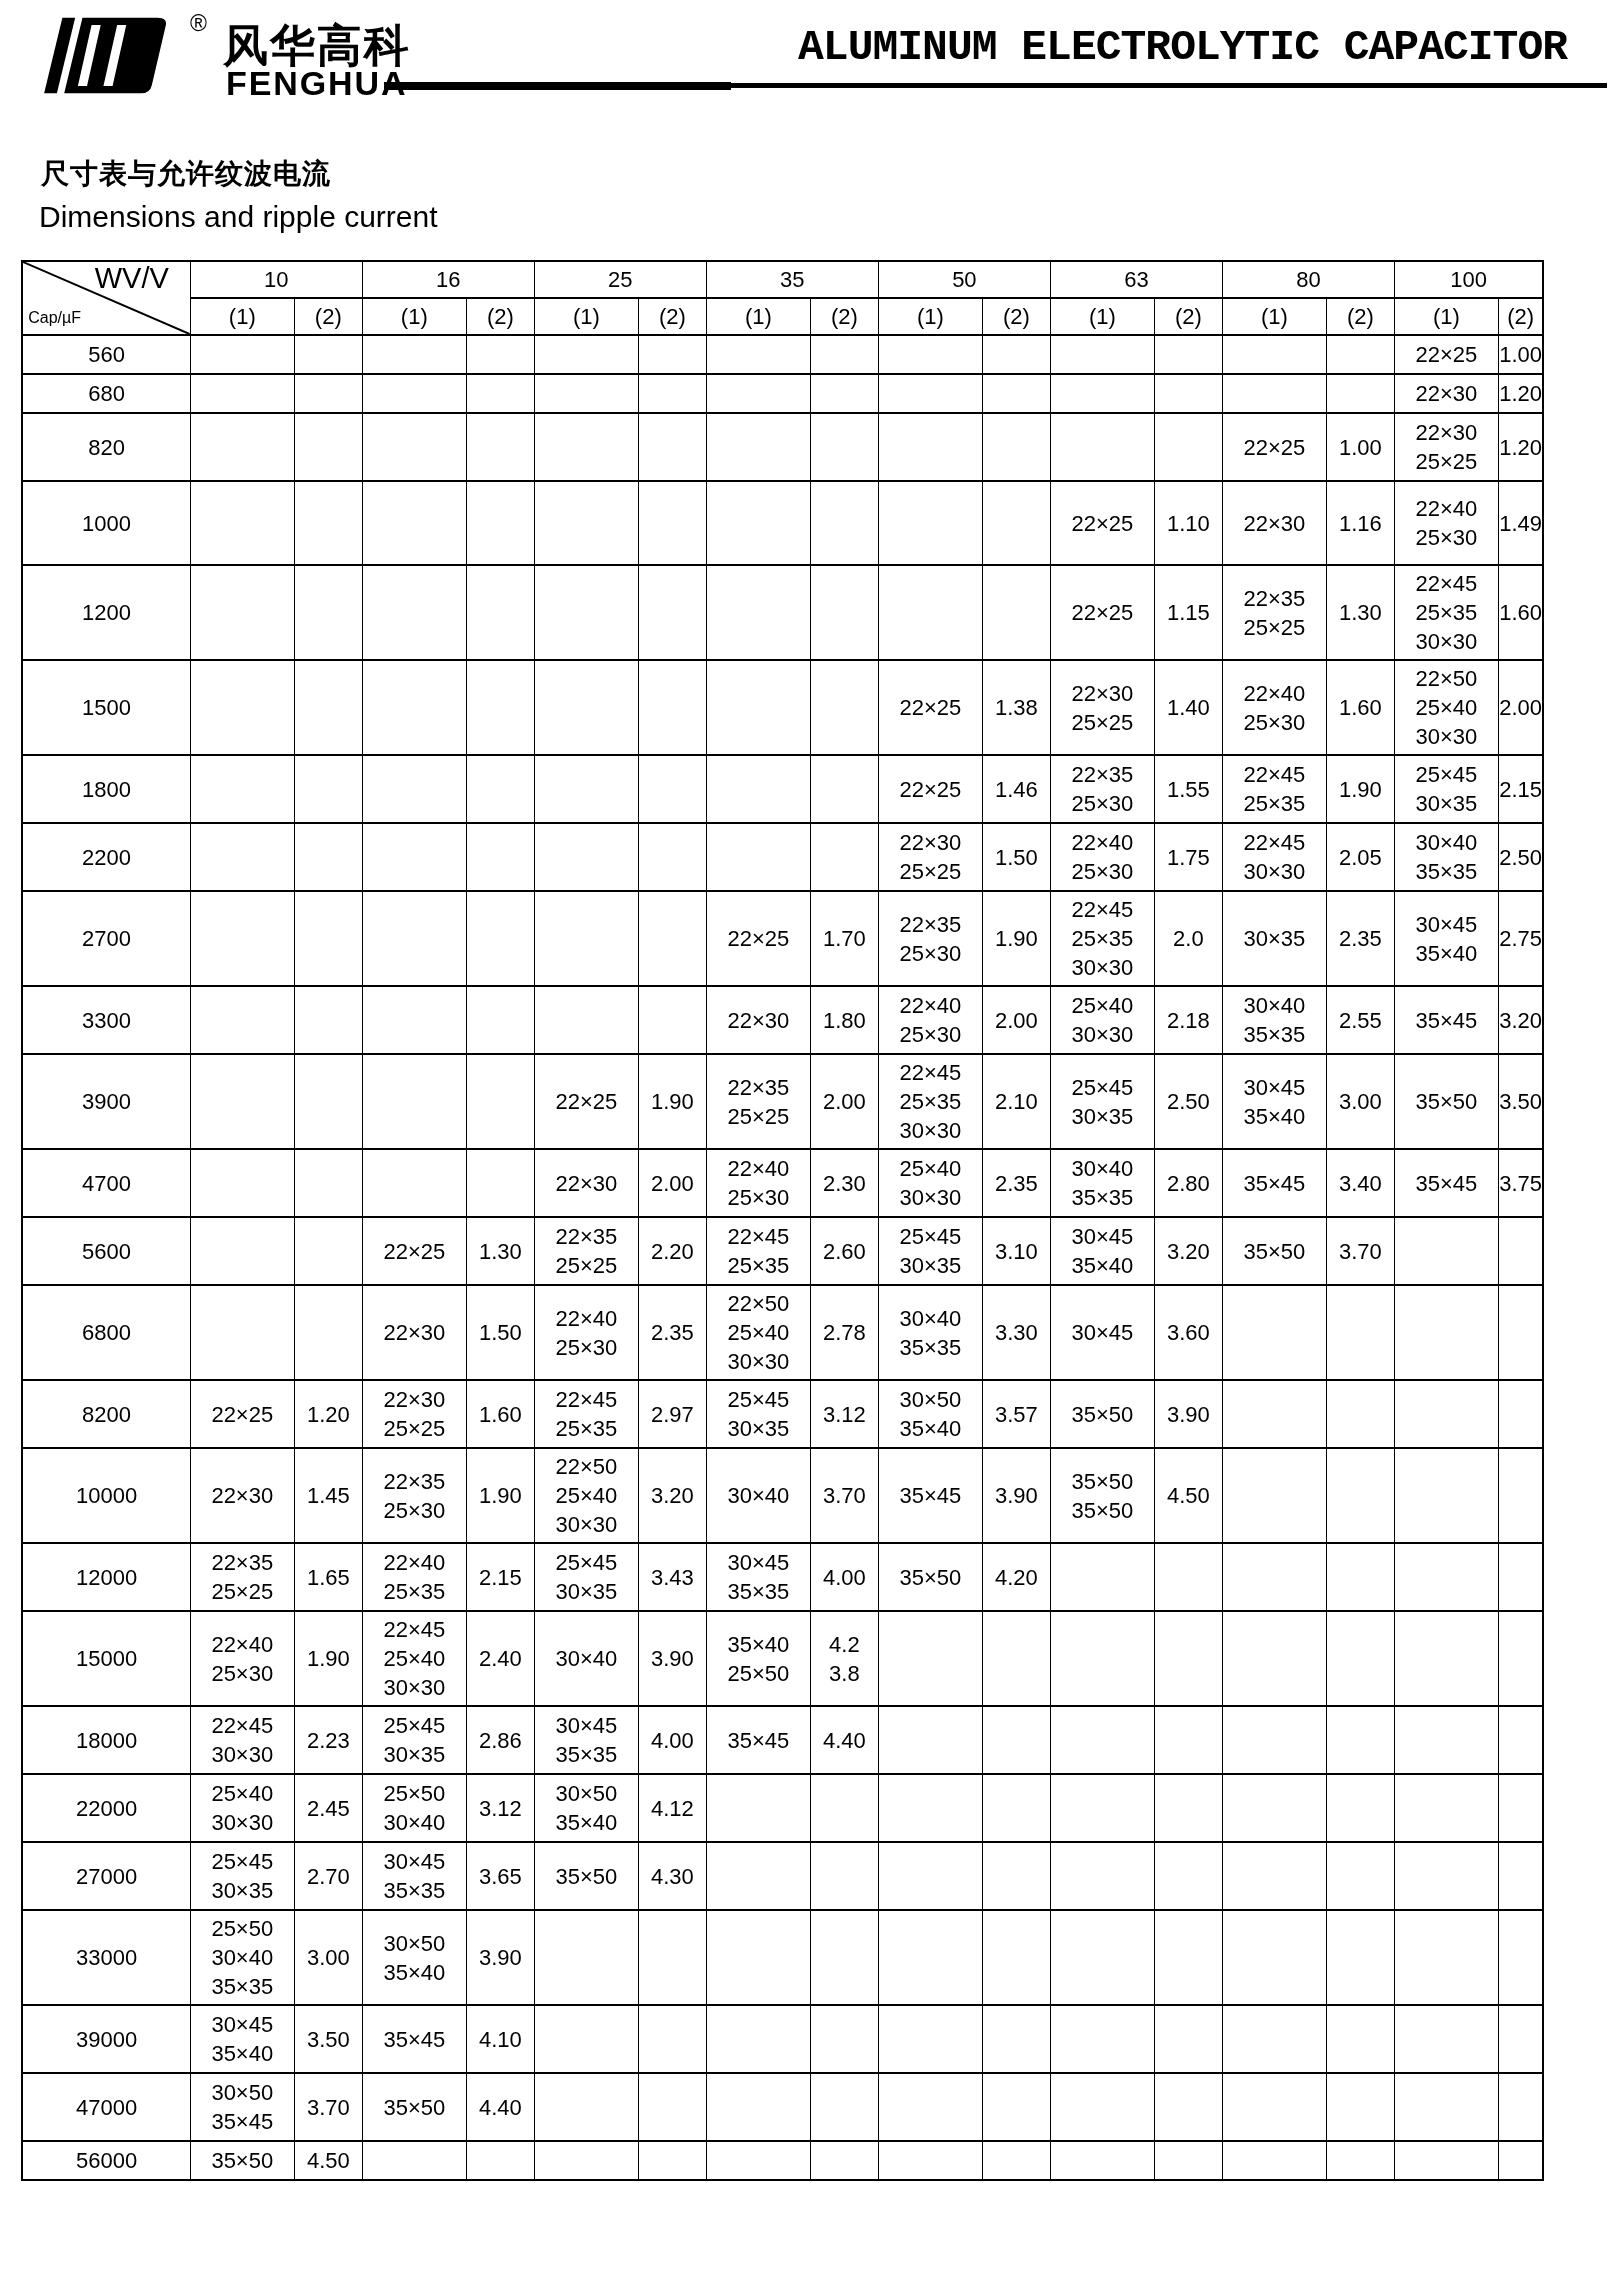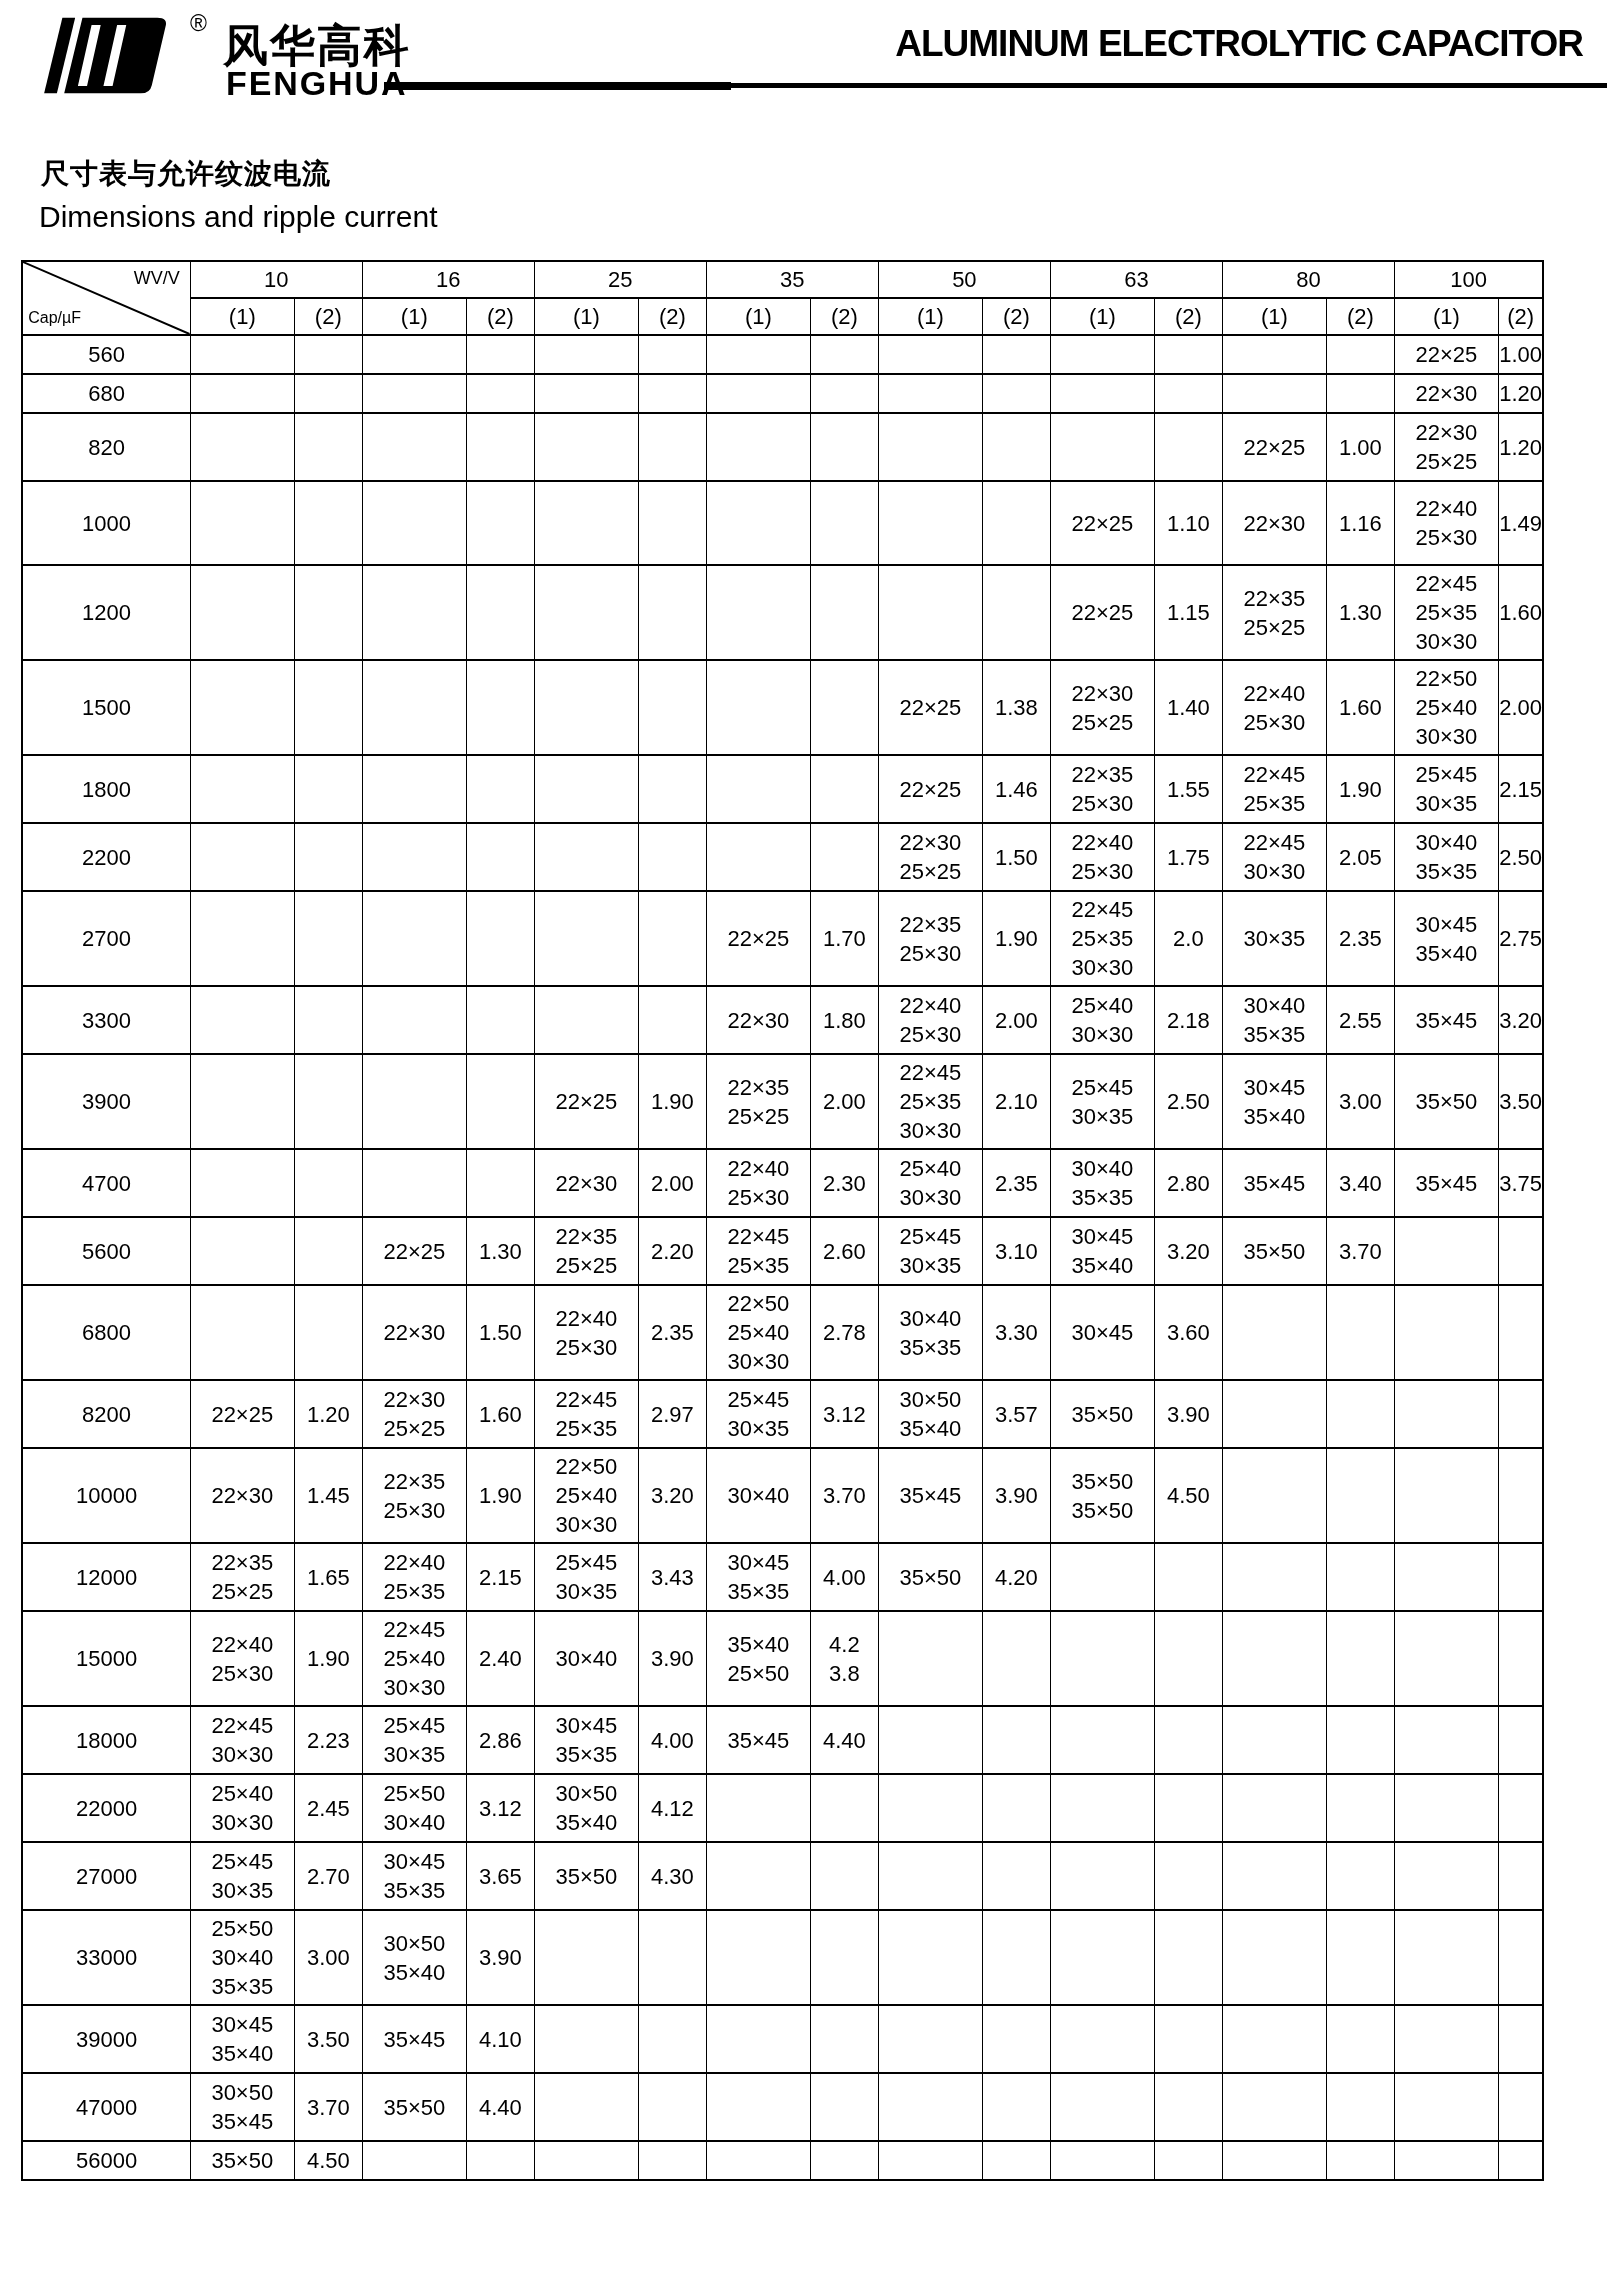--- a/index.html
+++ b/index.html
@@ -6,39 +6,39 @@
   .page {
     position:relative; width:1621px; height:2294px; background:#ffffff;
     font-family:"Liberation Sans","DejaVu Sans",sans-serif; color:#000;
     overflow:hidden;
   }
   
   .logo-mark { position:absolute; left:35px; top:11.6px; }
   .reg-mark  { position:absolute; left:190px; top:9.7px; font-size:23px; }
   .brand-cn  { position:absolute; left:223px; top:15.5px; font-size:45px; font-weight:bold; letter-spacing:1.9px; }
   .brand-en  { position:absolute; left:226px; top:64px; font-size:34px; font-weight:bold; letter-spacing:1.9px; }
-  .doc-title { position:absolute; right:38px; top:23px; font-size:37px; font-weight:bold; letter-spacing:-1px; white-space:nowrap; }
+  .doc-title { position:absolute; right:54px; top:23px; font-size:43px; font-weight:bold; letter-spacing:-1px; white-space:nowrap;font-family:Liberation Mono, monospace; }
   .rule-thin  { position:absolute; left:384px; top:83px;  width:1223px; height:4.9px; background:#000; }
   .rule-thick { position:absolute; left:384px; top:82px;  width:347px;  height:7.8px; background:#000; }
   
   .sec-title-cn { position:absolute; left:41px; top:155px; font-size:28px; font-weight:600; letter-spacing:1px; }
   .sec-title-en { position:absolute; left:39px; top:200px; font-size:30px; }
   
   .table-wrap { position:absolute; left:21.3px; top:260px; }
   table.dims { border-collapse:collapse; table-layout:fixed; width:1519px; border:2.9px solid #000; }
   .dims th, .dims td {
     border-left:1.9px solid #000; border-right:1.9px solid #000;
     border-top:2.9px solid #000; border-bottom:2.9px solid #000;
     text-align:center; vertical-align:middle;
     font-size:22px; font-weight:400; padding:1.9px 0; line-height:29px;
     overflow:hidden;
   }
   .dims .corner { position:relative; padding:0; }
   .dims .corner svg { position:absolute; left:0; top:0; width:100%; height:100%; display:block; }
-  .dims .corner .ct { position:absolute; top:1.9px;  right:10px; font-size:18px; }
+  .dims .corner .ct { position:absolute; top:1.9px;  right:21px; font-size:29px; }
   .dims .corner .cb { position:absolute; bottom:1.9px; left:4.9px;  font-size:16px; }
   
   .notes { margin:11.6px 0 0 5.8px; font-size:29px; line-height:49px; white-space:pre; }
 </style>
 </head>
 <body>
 
 <div class="page">
 
   <div class="logo-mark">

